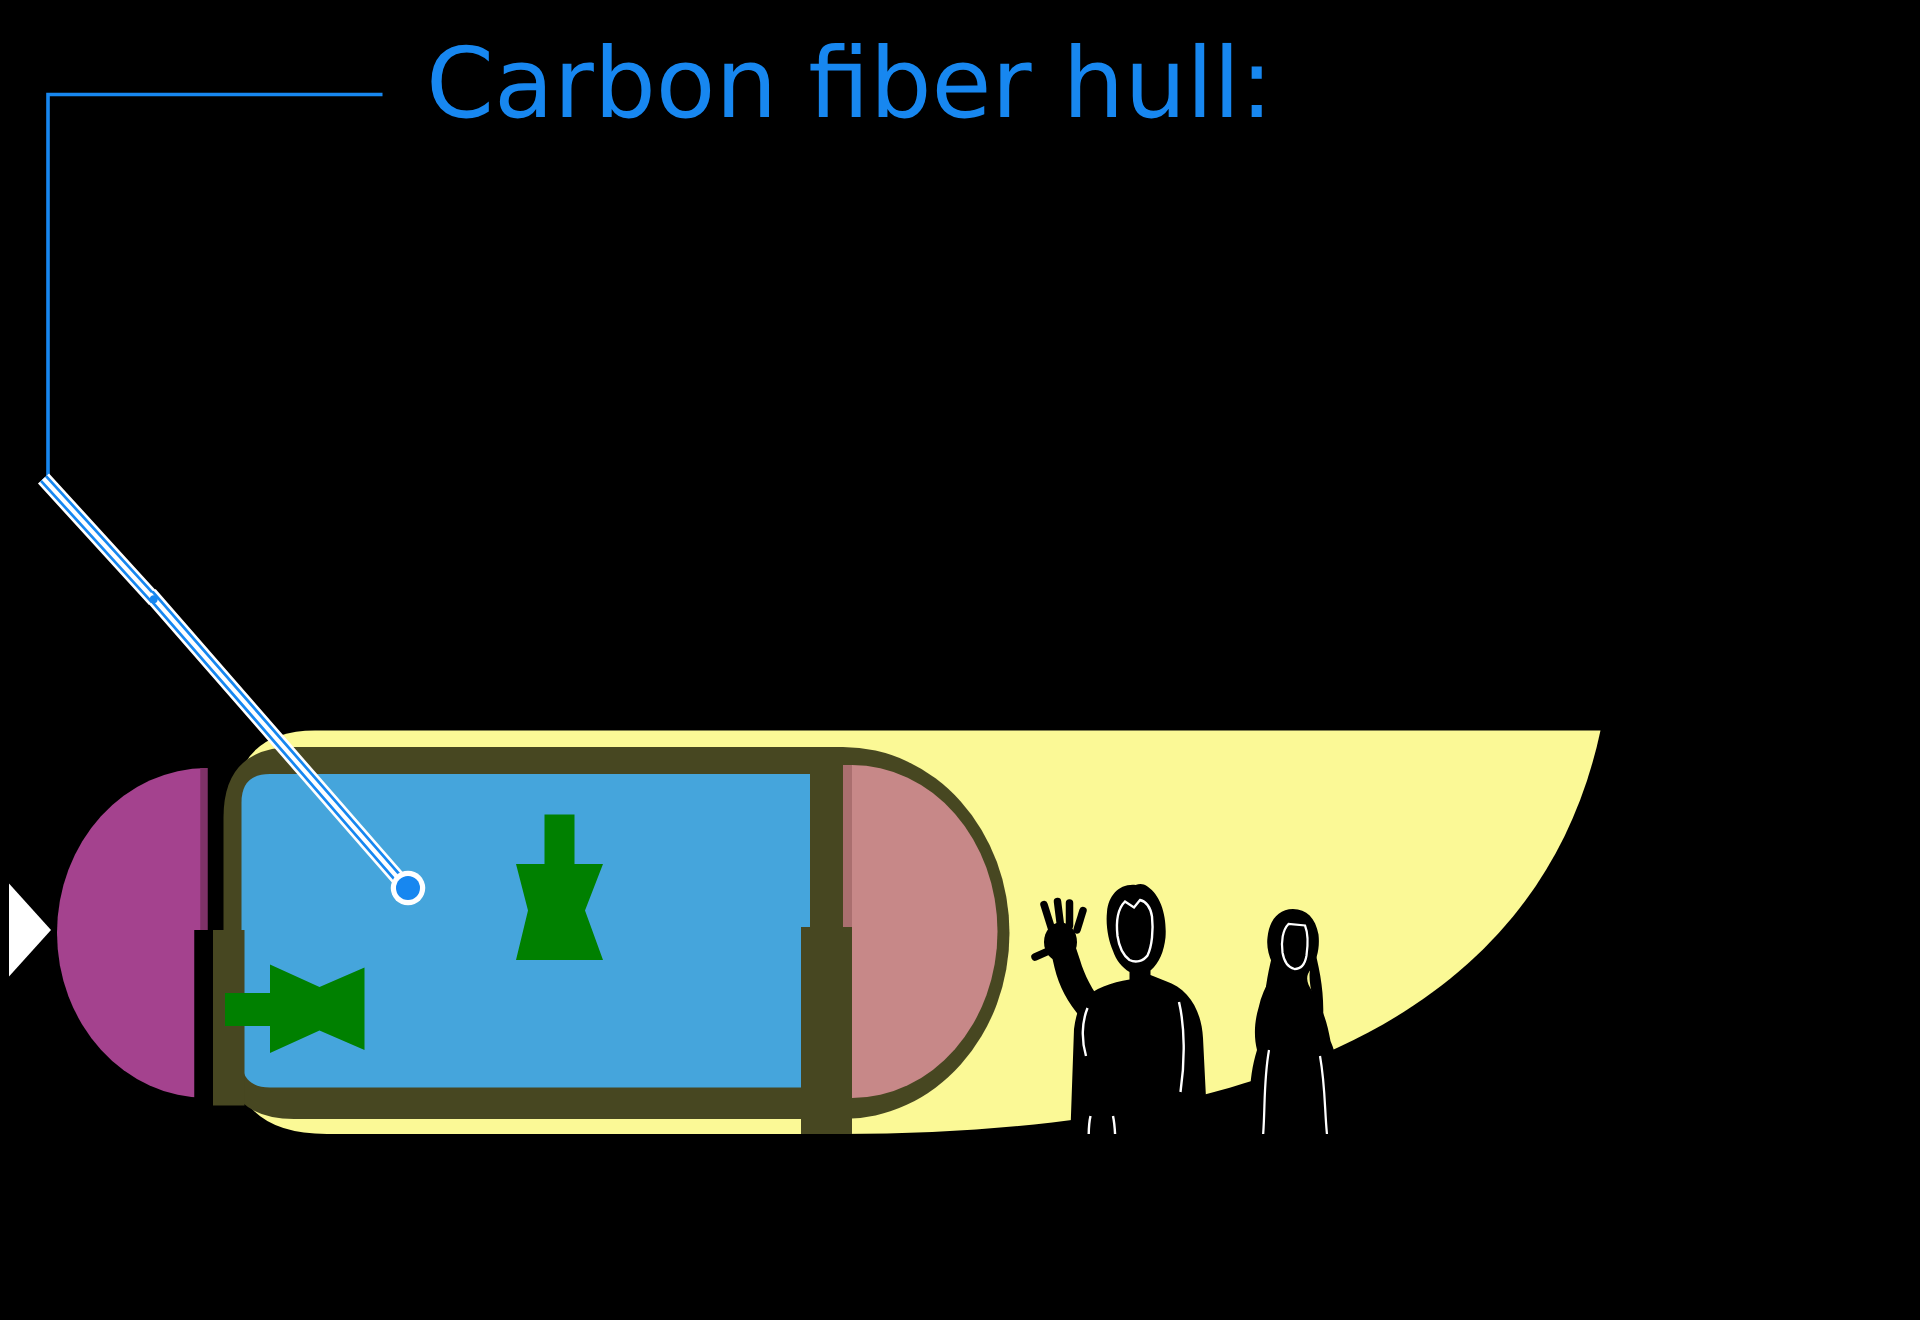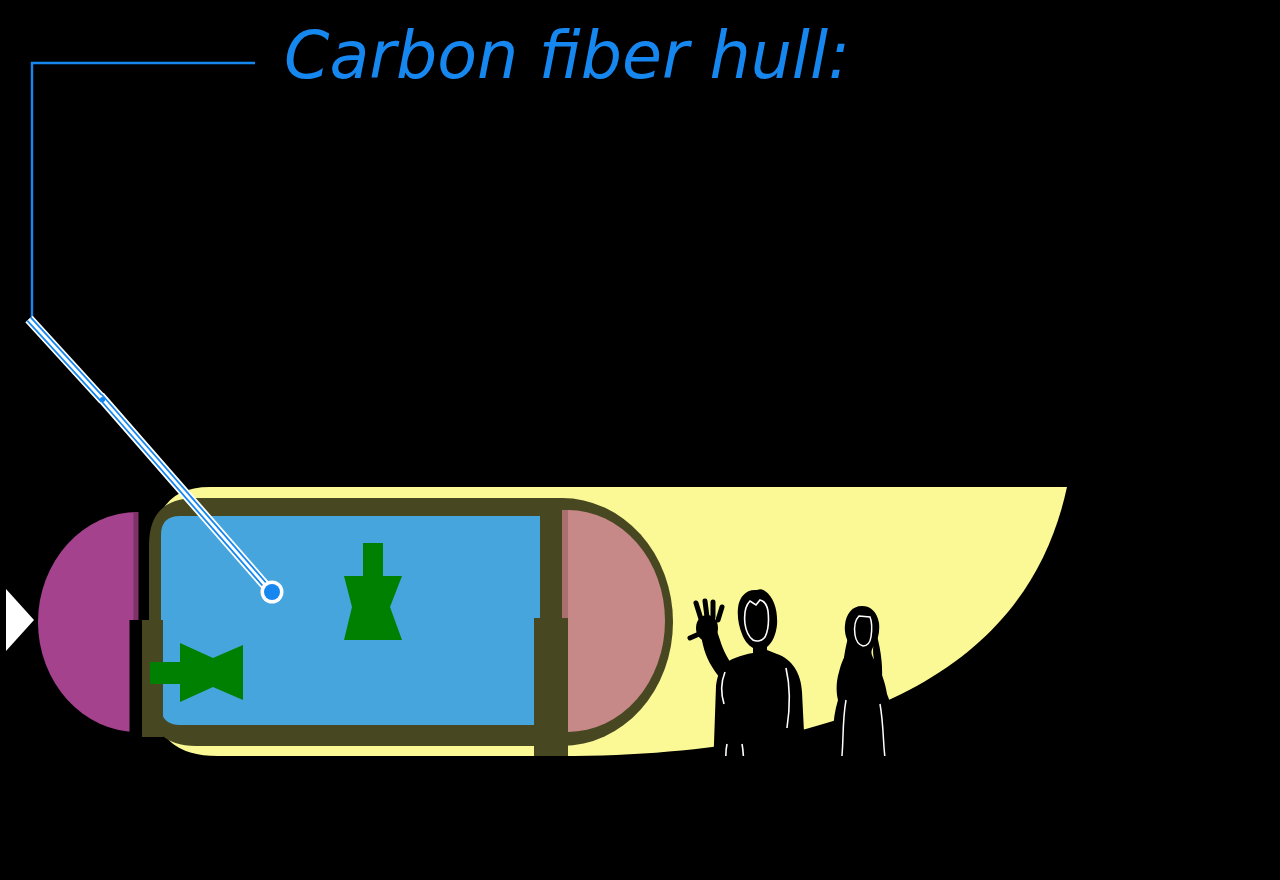--- a/index.html
+++ b/index.html
@@ -7,21 +7,20 @@
     padding: 0;
     background: #000;
   }
   .stage {
     position: relative;
     width: 1280px;
     height: 756px;
     overflow: hidden;
     background: #ef4444;
     font-family: "DejaVu Sans", "Liberation Sans", sans-serif;
-    font-style: italic;
   }
   svg { display: block; }
   text {
     font-family: "DejaVu Sans", "Liberation Sans", sans-serif;
   }
 </style>
 </head>
 <body>
 
 <div class="stage">

